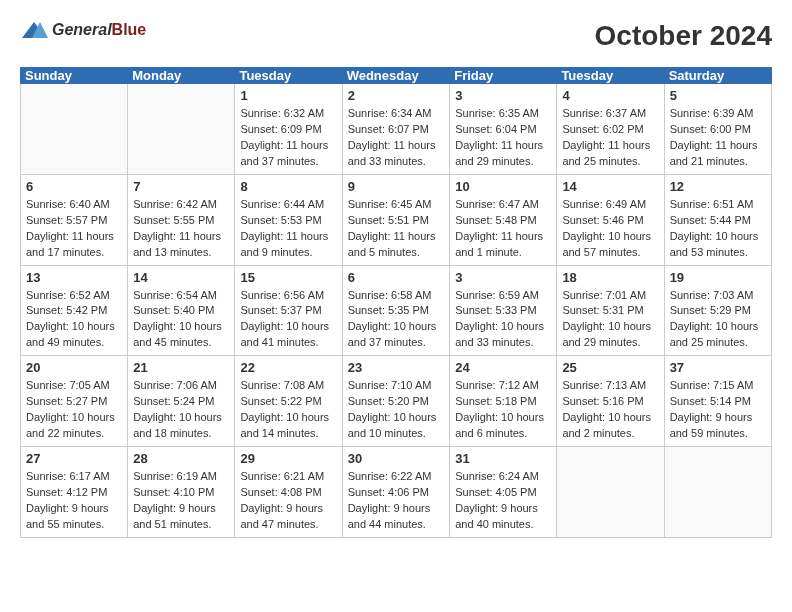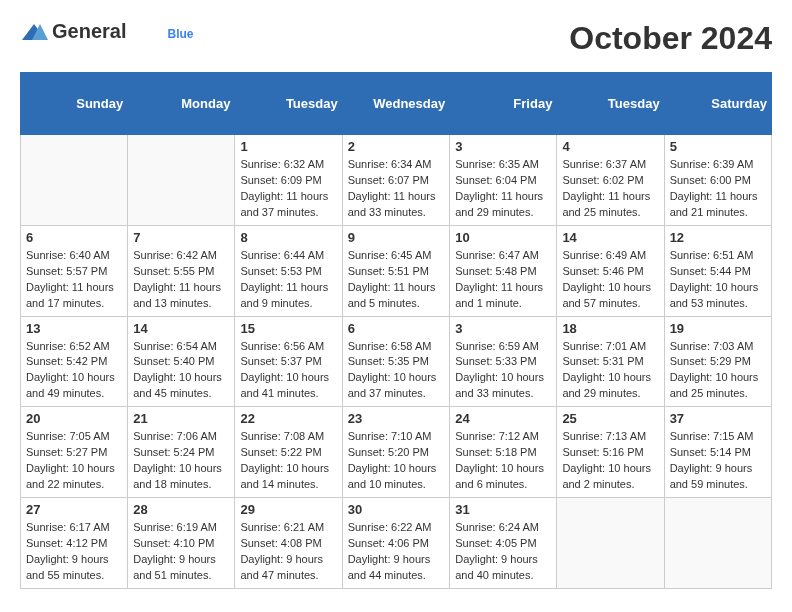--- a/index.html
+++ b/index.html
@@ -22,40 +22,40 @@
       gap: 4px;
     }
     .logo-icon {
       width: 28px;
       height: 20px;
     }
     .title-section {
       text-align: right;
     }
     .month-title {
-      font-size: 32px;
+      font-size: 28px;
       font-weight: bold;
       color: #333;
       text-align: center;
     }
     .location-title {
       font-size: 16px;
       color: #555;
     }
     .calendar {
       width: 100%;
       border-collapse: collapse;
       border: 1px solid #ccc;
     }
     .calendar th {
       background-color: #2e6db4;
       color: #fff;
-      padding: 23px 4px;
+      padding: 0 4px;
       font-size: 13px;
-      text-align: right;
+      text-align: left;
       border: 1px solid #2e6db4;
     }
     .calendar td {
       border: 1px solid #ccc;
       padding: 4px 5px;
       vertical-align: top;
       width: 108px;
       min-height: 80px;
       font-size: 11px;
       color: #333;
@@ -76,21 +76,21 @@
 </head>
 <body>
 
 <div class="header">
   <div class="logo">
     <svg class="logo-icon" viewBox="0 0 28 20" xmlns="http://www.w3.org/2000/svg">
       <polygon points="14,2 26,18 2,18" fill="#2e6db4"></polygon>
       <polygon points="20,2 28,18 12,18" fill="#5a9fd4"></polygon>
     </svg>
     <div>
-      <span style="font-size:20px;font-weight:bold;color:#333;">General</span><span style="font-size:12px;font-weight:bold;color:#3b82f6;padding-left:41px;">Blue</span>
+      <span style="font-size:16px;font-weight:bold;color:#333;font-style:italic;">General</span><span style="font-size:16px;font-weight:bold;color:#7f1d1d;">Blue</span>
     </div>
   </div>
   <div class="title-section">
     <div class="month-title">October 2024</div>
   </div>
 </div>
 
 <table class="calendar">
   <thead>
     <tr>

